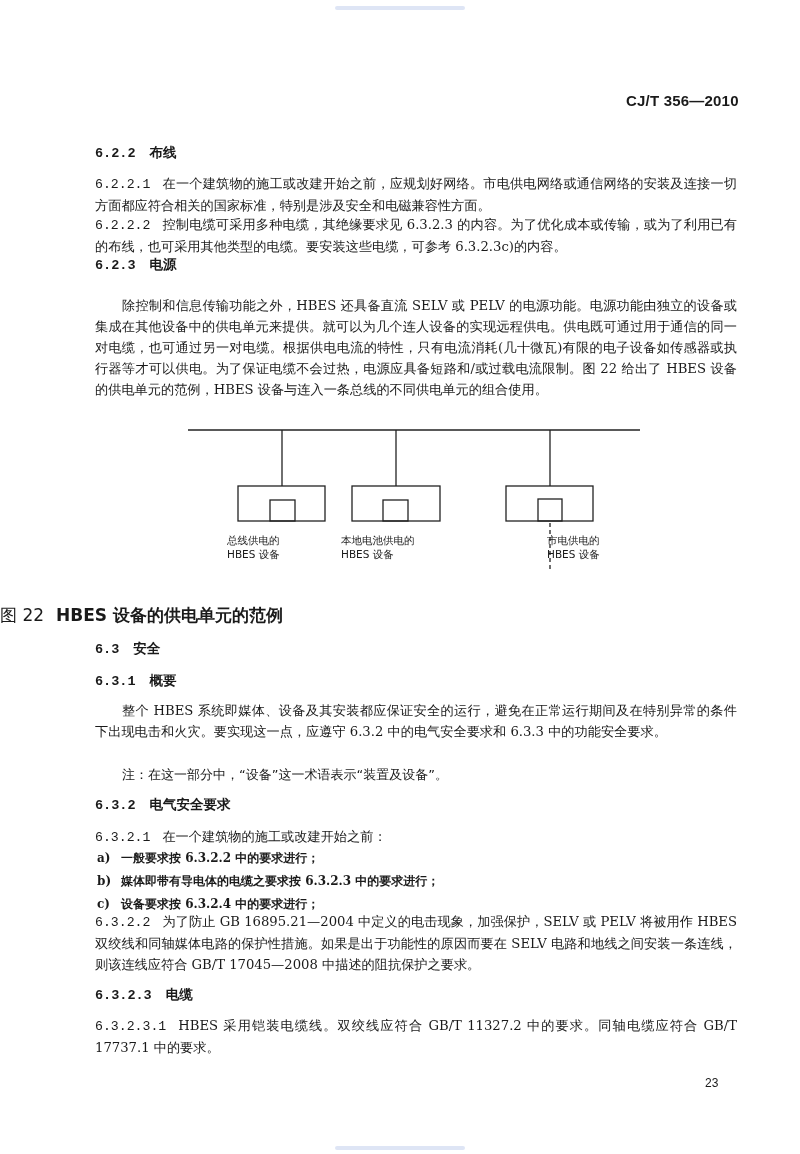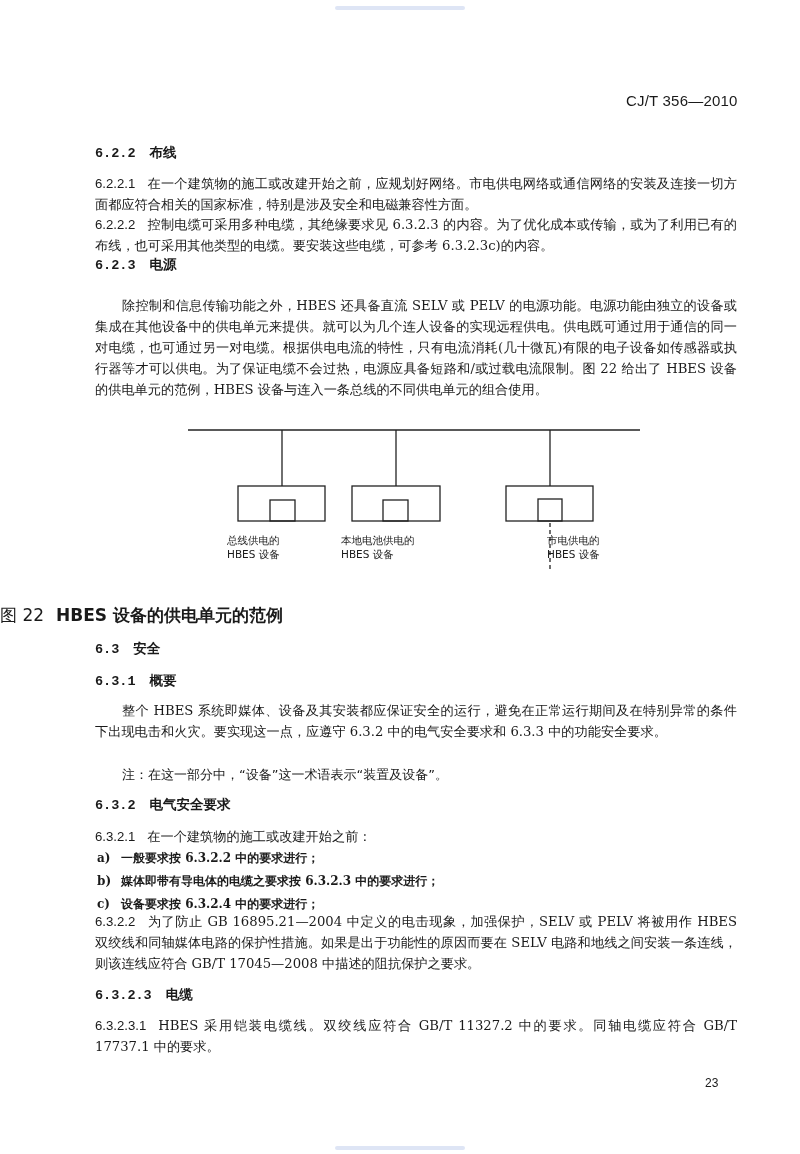--- a/index.html
+++ b/index.html
@@ -2,26 +2,26 @@
 <html><head>
 <meta charset="utf-8">
 <style>
   html, body { margin:0; padding:0; background:#ffffff; }
   body { width:800px; height:1154px; position:relative; overflow:hidden;
          font-family:"DejaVu Serif", "Liberation Serif", serif; color:#1a1a1a; }
   .wm { position:absolute; left:335px; width:130px; height:4px; background:#c8d4ee; opacity:.6; border-radius:2px; }
   .wm.top { top:6px; }
   .wm.bot { top:1146px; }
   .std-code { position:absolute; top:92px; left:626px; font-family:"Liberation Sans","DejaVu Sans",sans-serif;
-              font-size:15px; letter-spacing:0.2px; }
+              font-size:15px; letter-spacing:0.2px;font-weight:bold; }
   .page { position:absolute; left:95px; top:0; width:642px; }
   .h { position:absolute; left:0; font-family:"DejaVu Sans","Liberation Sans",sans-serif; font-size:13.5px; font-weight:bold; white-space:nowrap; }
   .h .num { font-weight:bold; margin-right:14px; font-family:"Liberation Mono","DejaVu Sans Mono",monospace; font-size:13.5px; }
   .p { position:absolute; left:0; width:642px; font-size:13.2px; line-height:21px; text-align:justify; }
-  .p .num { font-family:Liberation Sans, sans-serif; margin-right:12px; }
+  .p .num { font-family:Liberation Mono, monospace; margin-right:12px; }
   .indent { text-indent:27px; }
   .note { position:absolute; left:27px; font-size:13px; font-family:"DejaVu Sans",sans-serif; }
   .list-item { position:absolute; left:2px; font-size:12px; white-space:nowrap;font-weight:bold; }
   .list-item .mark { display:inline-block; width:24px; }
   .diagram { position:absolute; left:0; top:0; width:800px; height:1154px; pointer-events:none; }
   .dlabel { position:absolute; font-size:10.5px; text-align:left; line-height:14px; font-family:"DejaVu Sans",sans-serif; width:110px; }
   .caption { position:absolute; top:604px; left:0; width:800px; text-align:left; font-size:17px; font-weight:bold; font-family:"DejaVu Sans",sans-serif; }
   .caption .fig { font-weight:normal; margin-right:12px; }
   .pageno { position:absolute; top:1076px; left:705px; font-size:12px; font-family:"Liberation Sans",sans-serif; }
 </style>

